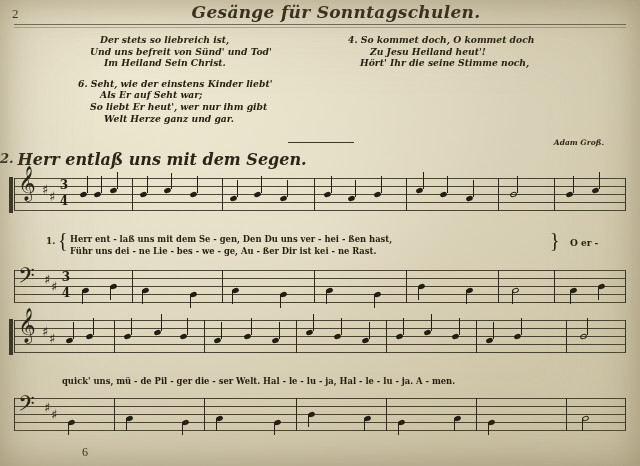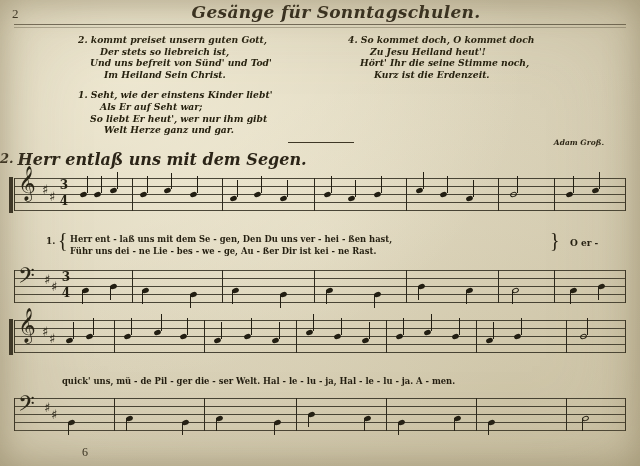--- a/index.html
+++ b/index.html
@@ -261,39 +261,37 @@
 
   <div class="page-number-top">2</div>
   <div class="running-head">Gesänge für Sonntagschulen.</div>
   <div class="rule-top"></div>
   <div class="rule-top2"></div>
 
   <div class="verses">
 
     <div class="verse-col left">
       <div class="stanza">
-        <div class="l0">2. kommt preiset unsern guten Gott,</div>
         <div class="l1">Der stets so liebreich ist,</div>
         <div class="l2">Und uns befreit von Sünd' und Tod'</div>
         <div class="l3">Im Heiland Sein Christ.</div>
       </div>
       <div class="stanza">
-        <div class="l0">1. Seht, wie der einstens Kinder liebt'</div>
+        <div class="l0">6. Seht, wie der einstens Kinder liebt'</div>
         <div class="l1">Als Er auf Seht war;</div>
         <div class="l2">So liebt Er heut', wer nur ihm gibt</div>
         <div class="l3">Welt Herze ganz und gar.</div>
       </div>
     </div>
 
     <div class="verse-col right">
       <div class="stanza">
         <div class="l0">4. So kommet doch, O kommet doch</div>
         <div class="l1">Zu Jesu Heiland heut'!</div>
         <div class="l2">Hört' Ihr die seine Stimme noch,</div>
-        <div class="l3">Kurz ist die Erdenzeit.</div>
       </div>
     </div>
 
     <div class="attrib">Adam Groß.</div>
   </div>
 
   <div class="short-rule"></div>
 
   <div class="song-title">
     <span class="num">2.</span><span>Herr entlaß uns mit dem Segen.</span>

